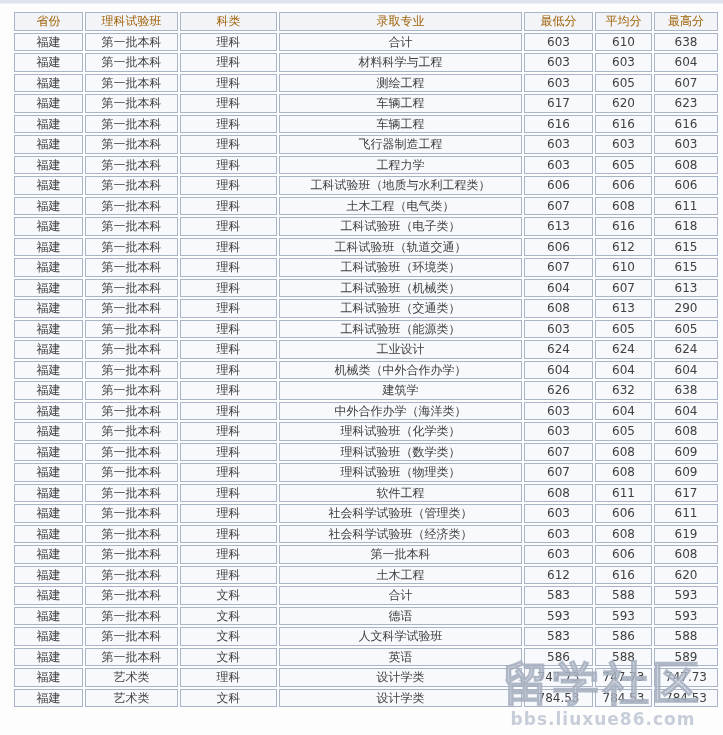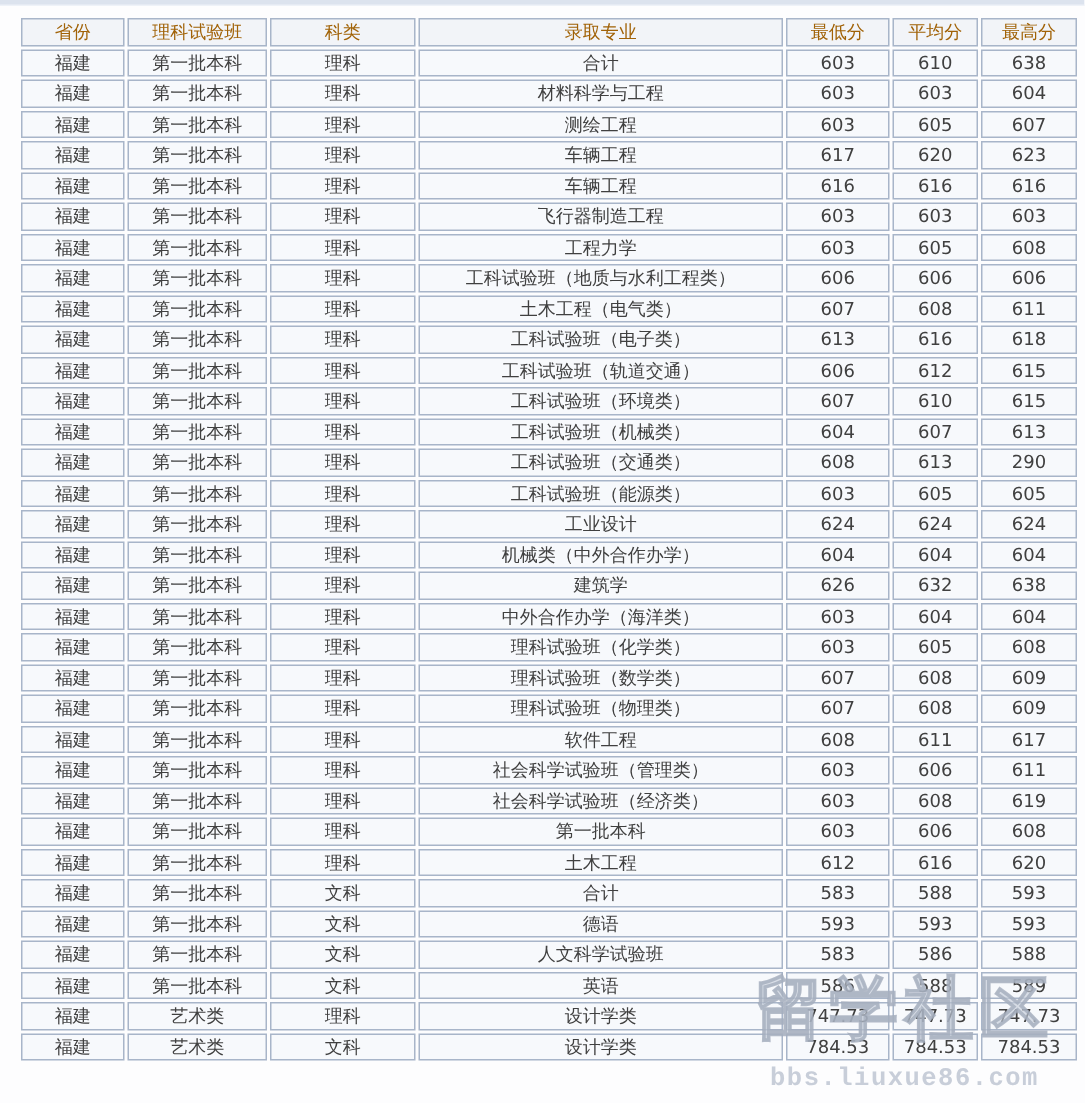--- a/index.html
+++ b/index.html
@@ -56,27 +56,26 @@
   .wm-title {
     font-size: 46px;
     font-weight: bold;
     line-height: 1.0;
     letter-spacing: 4px;
     color: rgba(196, 204, 216, 0.62);
     -webkit-text-stroke: 1px rgba(160, 170, 186, 0.75);
     white-space: nowrap;
   }
   .wm-site {
-    margin-top: 15px;
+    margin-top: 3px;
     font-size: 17px;
     font-weight: bold;
     letter-spacing: 1px;
     color: rgba(186, 194, 207, 0.80);
     white-space: nowrap;
-    font-family: Liberation Mono, monospace;
   }
 </style>
 </head>
 <body>
 
 <div class="page">
   <div class="top-strip"></div>
 
   <table class="scores">
     <colgroup>

